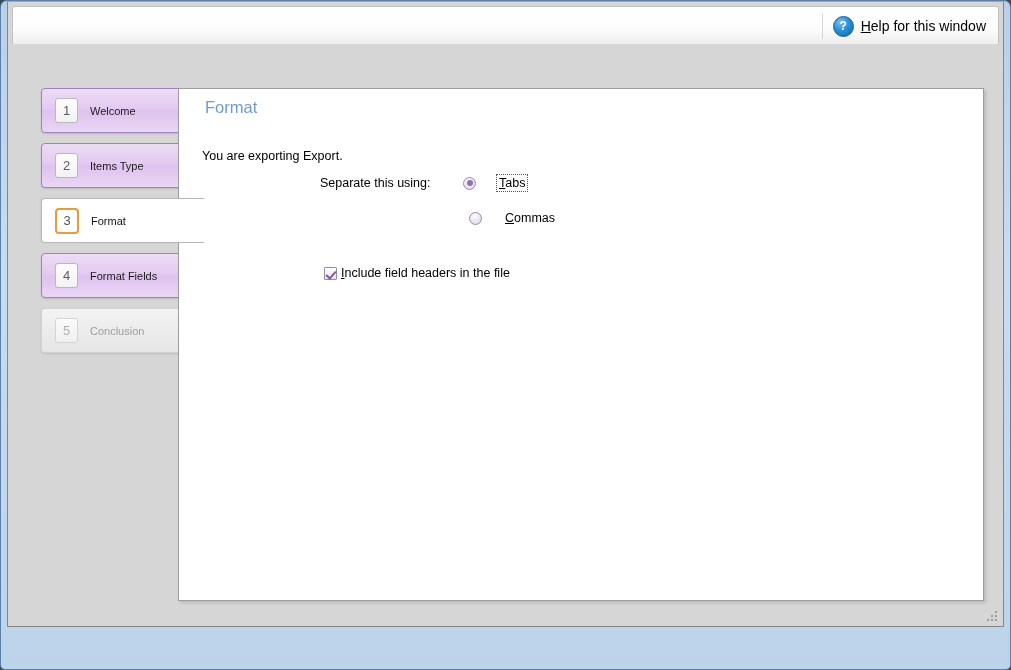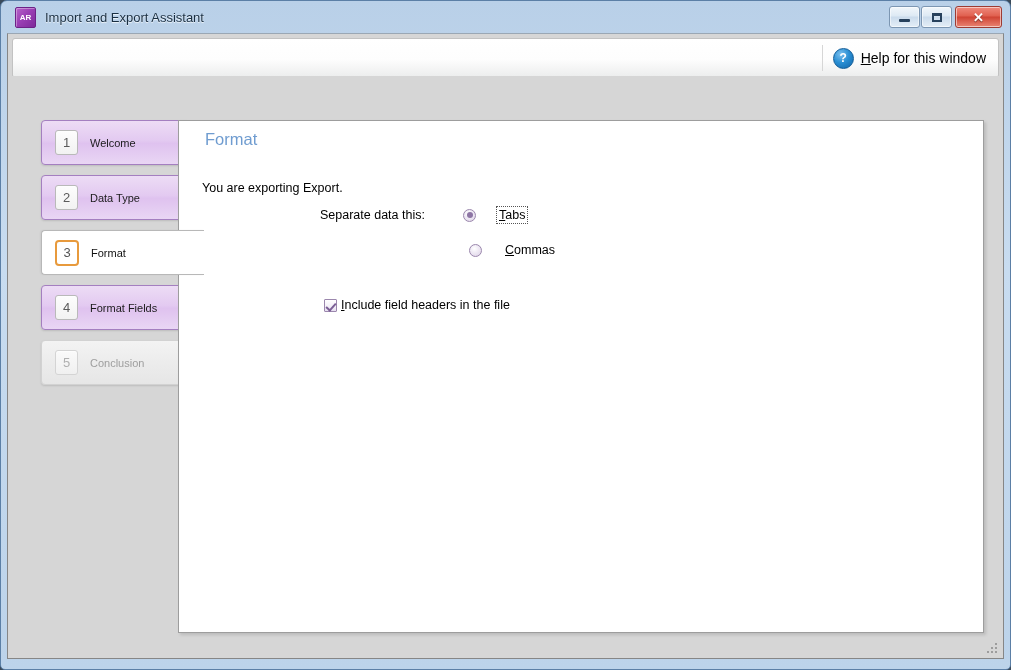--- a/index.html
+++ b/index.html
@@ -350,78 +350,60 @@
     width: 2px; height: 2px;
     background: #9d9d9d;
     border-radius: 0;
   }
 </style>
 </head>
 <body>
 
 <div class="window">
 
-  <div class="titlebar">
-    <div class="app-icon">
-      <span>AR</span>
-    </div>
-    <div class="title-text">Import and Export Assistant</div>
-
-    <div class="win-buttons">
-      <div class="win-btn">
-        <span class="glyph-min"></span>
-      </div>
-      <div class="win-btn">
-        <span class="glyph-max"></span>
-      </div>
-      <div class="win-btn close">
-        <span class="glyph-close">✕</span>
-      </div>
-    </div>
-  </div>
 
   <div class="client">
 
     <div class="header-strip">
       <div class="help-sep"></div>
       <div class="help-link">
         <span class="help-icon">?</span>
         <span class="help-text"><span class="ul">H</span><span>elp for this window</span></span>
       </div>
     </div>
 
     <div class="body-area">
 
       <div class="steps">
         <div class="step">
           <span class="num">1</span>
           <span class="lbl">Welcome</span>
         </div>
         <div class="step">
           <span class="num">2</span>
-          <span class="lbl">Data Type</span>
+          <span class="lbl">Items Type</span>
         </div>
         <div class="step active">
           <span class="num">3</span>
           <span class="lbl">Format</span>
         </div>
         <div class="step">
           <span class="num">4</span>
           <span class="lbl">Format Fields</span>
         </div>
         <div class="step disabled">
           <span class="num">5</span>
           <span class="lbl">Conclusion</span>
         </div>
       </div>
 
       <div class="panel">
         <div class="panel-title">Format</div>
         <div class="intro">You are exporting Export.</div>
-        <div class="row-sep">Separate data this:</div>
+        <div class="row-sep">Separate this using:</div>
 
         <div class="radio-row radio-tabs">
           <span class="radio checked"></span>
           <span class="radio-label focused"><span class="ul">T</span><span>abs</span></span>
         </div>
 
         <div class="radio-row radio-commas">
           <span class="radio"></span>
           <span class="radio-label"><span class="ul">C</span><span>ommas</span></span>
         </div>

